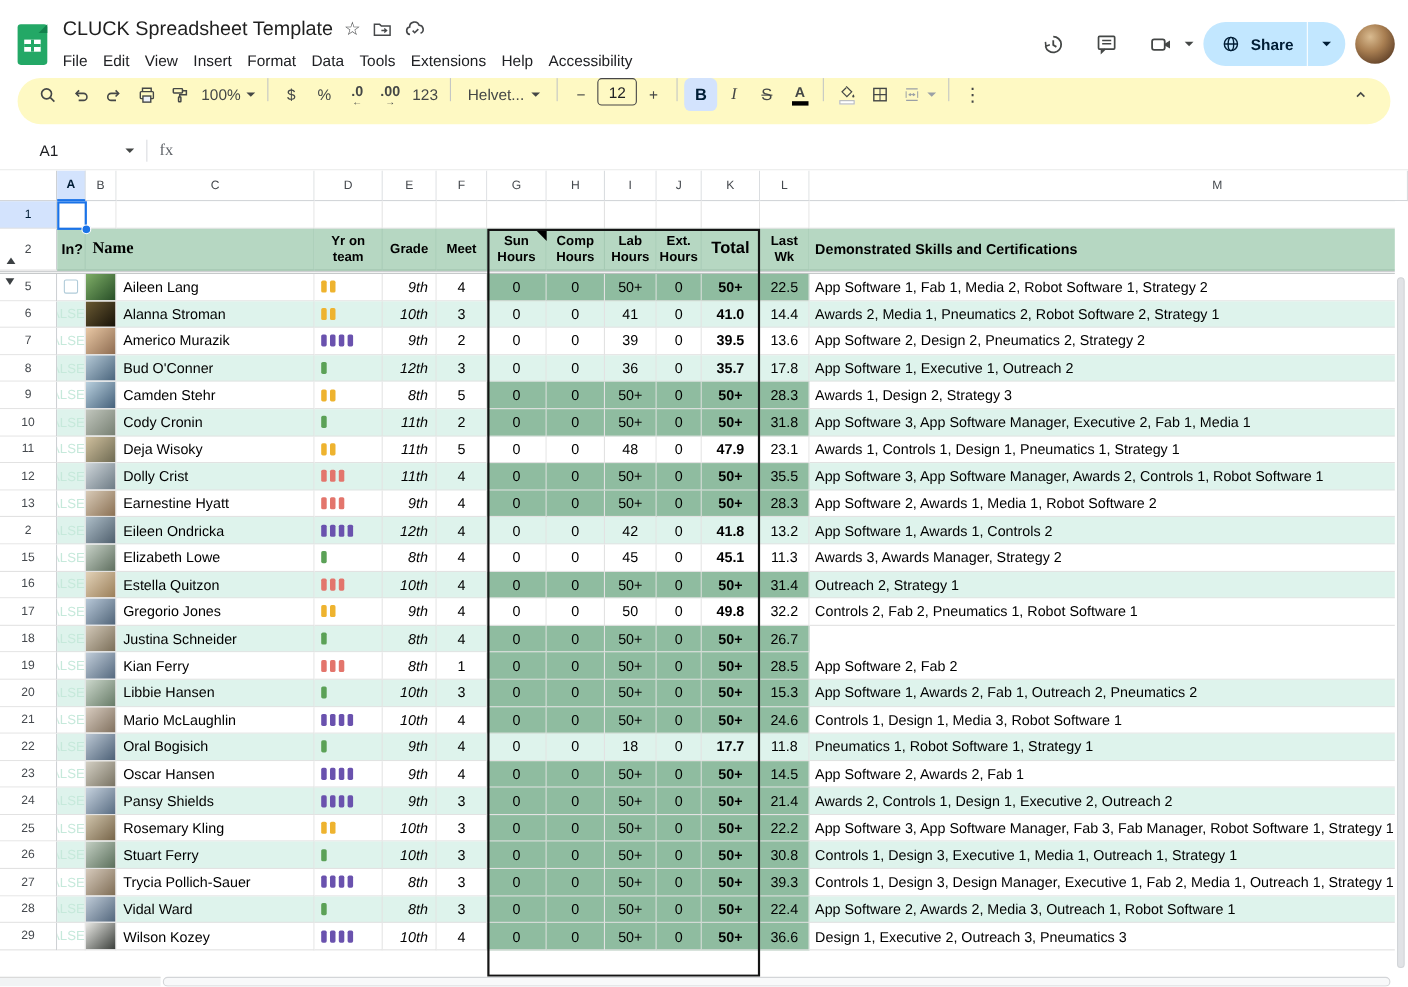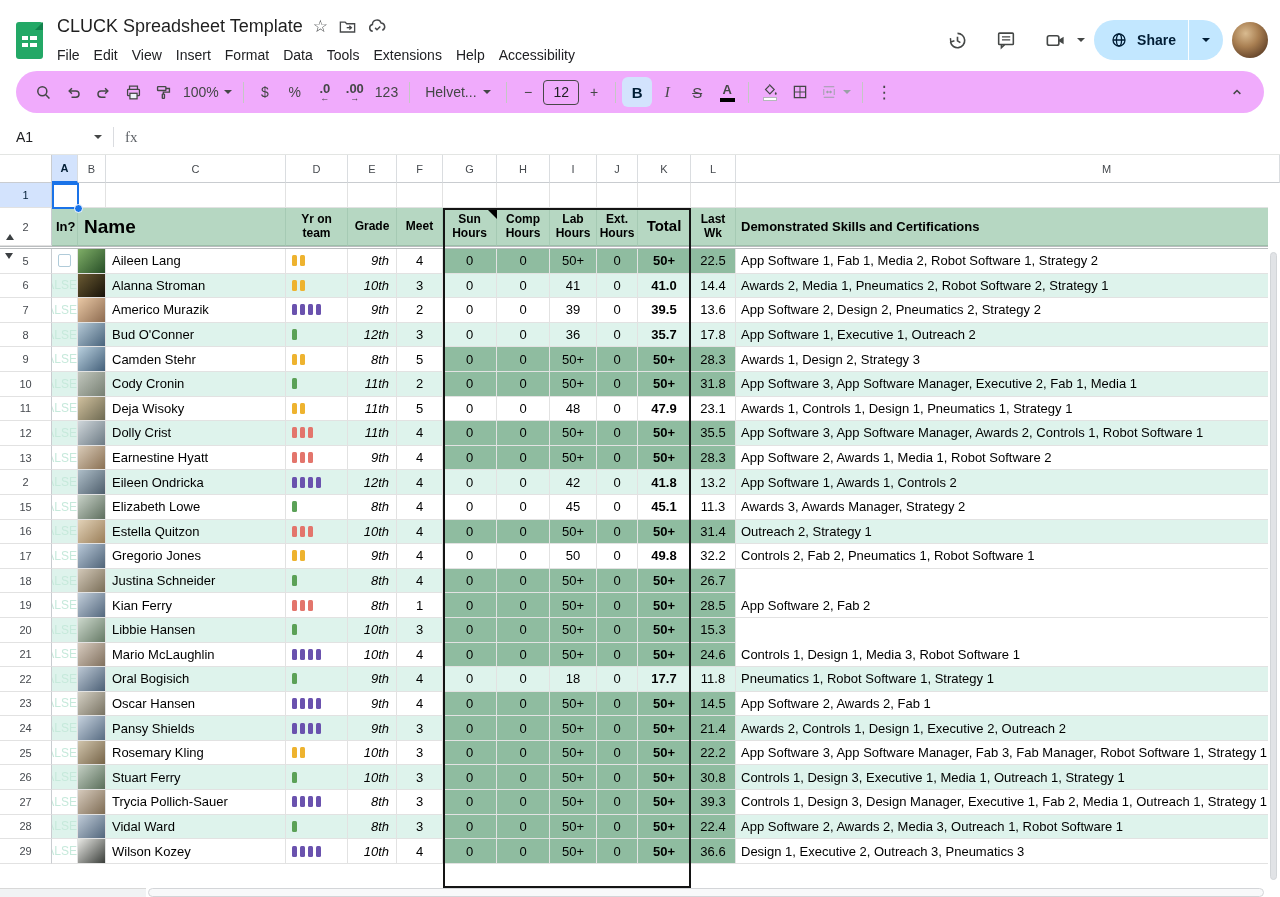--- a/index.html
+++ b/index.html
@@ -29,21 +29,21 @@
   .share-main { display:flex; align-items:center; gap:9px; padding:0 12px 0 16px; border:none; background:none; cursor:pointer; }
   .share-label { font-size:14px; font-weight:bold; color:#001d35; }
   .share-sep { width:1px; background:rgba(255,255,255,0.95); }
   .share-caret { display:flex; align-items:center; padding:0 13px; border:none; background:none; cursor:pointer; }
   .share-caret .caret { border-top-color:#001d35; }
   .avatar { width:36px; height:36px; border-radius:50%; flex:none; cursor:pointer;
     background:radial-gradient(circle at 38% 32%, #d9bb90 0%, #a97f52 40%, #6b4a2e 75%, #3a2717 100%); }
 
   
   .toolbar-wrap { padding:7px 16px 7px; }
-  .toolbar { height:42px; background:#f0abfc; border-radius:21px; display:flex; align-items:center; padding:0 12px 0 12px; }
+  .toolbar { height:42px; background:#fef9c3; border-radius:21px; display:flex; padding:0 12px 0 12px; }
   .tbtn { height:30px; min-width:30px; border-radius:6px; display:flex; align-items:center; justify-content:center; gap:5px;
     color:#444746; font-size:14px; background:none; border:none; cursor:pointer; padding:0 5px; font-family:"Liberation Sans",sans-serif; }
   .tbtn svg { display:block; }
   .tdiv { width:1px; height:21px; background:#c4c7c5; margin:0 6px; flex:none; }
   .dec-stack { display:flex; flex-direction:column; align-items:center; line-height:1; }
   .dec-main { font-size:13px; font-weight:bold; }
   .dec-ar { font-size:9px; margin-top:-1px; }
   .font-btn { width:84px; justify-content:space-between; padding:0 9px; }
   .size-box { width:36px; height:25px; border:1px solid #474747; border-radius:4px; display:flex; align-items:center; justify-content:center; font-size:14px; color:#202124; background:none; cursor:pointer; }
   .fmt-letter { font-size:15px; color:#444746; }
@@ -51,21 +51,21 @@
   .bold-btn .fmt-letter { font-weight:bold; color:#001d35; }
   .italic-btn .fmt-letter { font-style:italic; font-family:"Liberation Serif",serif; }
   .strike-btn .fmt-letter { text-decoration:line-through; }
   .stack-ic { display:flex; flex-direction:column; align-items:center; gap:1px; }
   .color-bar { width:15px; height:3.5px; background:#000; }
   .fill-bar { width:14px; height:3.5px; background:#fff; border:0.5px solid #b5b8bb; box-sizing:border-box; }
   .more-dots { font-size:17px; color:#444746; }
   .collapse-btn { margin-left:auto; }
 
   
-  .formulabar { height:35px; display:flex; align-items:center; padding-left:12px; border-bottom:1px solid #e3e5e3; box-sizing:border-box; }
+  .formulabar { height:35px; display:flex; align-items:center; padding-left:32px; border-bottom:1px solid #e3e5e3; box-sizing:border-box; }
   .cellref-box { width:92px; display:flex; align-items:center; justify-content:space-between; cursor:pointer; background:none; border:none; padding:0 2px 0 4px; }
   .cellref { font-size:14px; color:#202124; }
   .fdiv { width:1px; height:20px; background:#dadce0; margin:0 11px 0 9px; }
   .fx { font-family:"Liberation Serif",serif; color:#5f6368; font-size:15px; }
 
   
   .grid { position:relative; width:1280px; height:742px; overflow:hidden; background:#fff; }
   .grow { display:flex; }
   .cell { box-sizing:border-box; flex:none; border-right:1px solid #e2e2e2; border-bottom:1px solid #e2e2e2;
     overflow:hidden; white-space:nowrap; font-size:13px; color:#000; display:flex; align-items:center; background:#fff; }
@@ -80,21 +80,21 @@
   .colhdr.selected { background:#d3e3fd; border-bottom:2px solid #1a73e8; color:#001d35; font-weight:bold; }
   .rowhdr { box-sizing:border-box; width:52px; flex:none; background:#fff; border-right:1px solid #c9ccd0; border-bottom:1px solid #e2e2e2;
     display:flex; align-items:center; justify-content:center; font-size:11px; color:#45494e; cursor:pointer; }
   .rowhdr.selected { background:#d3e3fd; color:#001d35; }
   .r1 { height:25px; }
   .r2 { height:38px; }
   .r2 .cell { background:#b6d7c2; border-right:1px solid #a6cab4; border-bottom:1px solid #9cbfa9; font-weight:bold; }
   .hdr2c { justify-content:center; text-align:center; white-space:pre-line; line-height:1.1; font-size:12px; }
   .hdr-total { font-size:15px; }
   .hdr-in { padding-left:4px; font-size:13px; }
-  .hdr-name { padding-left:6px; font-size:19px; }
+  .hdr-name { padding-left:6px; font-size:15px;font-family:Liberation Serif, serif; }
   .hdr-skills { padding-left:5px; font-size:13px; }
   .sep { height:3px; box-sizing:border-box; background:#fff; border-top:1px solid #babdbf; border-bottom:1px solid #babdbf; }
   .drow { height:24.6px; }
   .drow.mint .cell { background:#def3ec; }
   .drow .cell.hot { background:#8fbca0; }
   .r30 { height:24px; }
   .r30 .cell { background:#def3ec; }
   .c-in { overflow:hidden; }
   .false-text { display:block; width:100%; direction:rtl; overflow:hidden; white-space:nowrap; font-size:12px; color:#c6e9db; padding-left:1px; }
   .checkbox { width:13px; height:13px; border:1.5px solid #b0cbd9; border-radius:2px; margin-left:6px; background:#fff; box-sizing:border-box; cursor:pointer; }
@@ -762,20 +762,21 @@
             <span class="bar" style="background:#5ba157"></span>
           </div>
           <div class="cell cw-E c-grade">10th</div>
           <div class="cell cw-F c-mid">3</div>
           <div class="cell cw-G c-mid hot">0</div>
           <div class="cell cw-H c-mid hot">0</div>
           <div class="cell cw-I c-mid hot">50+</div>
           <div class="cell cw-J c-mid hot">0</div>
           <div class="cell cw-K c-total hot">50+</div>
           <div class="cell cw-L c-mid hot">15.3</div>
+          <div class="cell cw-M c-skills">App Software 1, Awards 2, Fab 1, Outreach 2, Pneumatics 2</div>
         </div>
         <div class="grow drow">
           <div class="rowhdr">21</div>
           <div class="cell cw-A c-in">
             <span class="false-text">FALSE</span>
           </div>
           <div class="cell cw-B c-photo">
             <span class="photo" style="background:linear-gradient(135deg,#d8ccc0,#80705e)"></span>
           </div>
           <div class="cell cw-C c-name">Mario McLaughlin</div>

